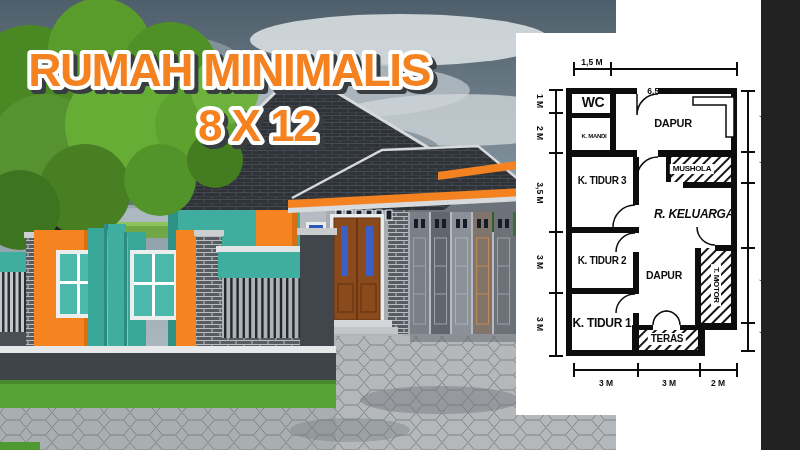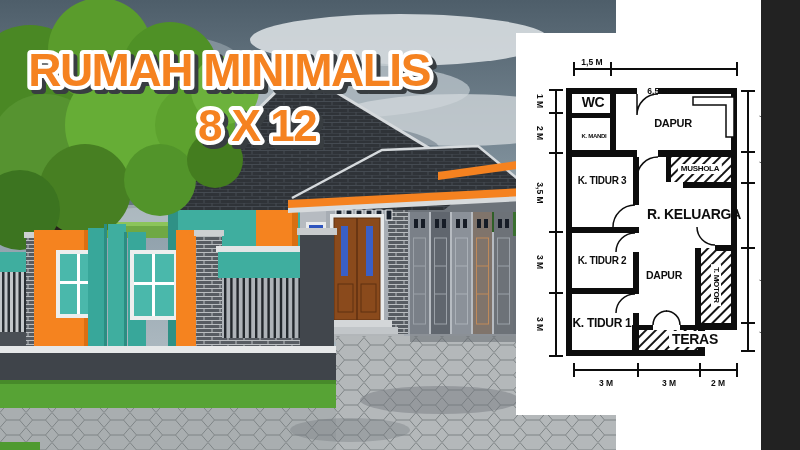--- a/index.html
+++ b/index.html
@@ -304,28 +304,28 @@
         <path d="M100,280 A19,19 0 0 1 119,261"></path>
         <path d="M181,194 A18,18 0 0 0 199,212"></path>
         <path d="M137,292 A14,14 0 0 1 151,278"></path>
         <path d="M164,292 A14,14 0 0 0 150,278"></path>
       </g>
     </svg>
 
     <div class="plan-label" style="left:77px;top:69px;font-size:14px;">WC</div>
     <div class="plan-label" style="left:78px;top:103px;font-size:6px;">K. MANDI</div>
     <div class="plan-label" style="left:157px;top:90px;font-size:11px;">DAPUR</div>
-    <div class="plan-label wbg" style="left:184px;top:136px;font-size:8px;text-align:right;">MUSHOLA</div>
+    <div class="plan-label wbg" style="left:176px;top:136px;font-size:8px;text-align:right;">MUSHOLA</div>
     <div class="plan-label" style="left:86px;top:148px;font-size:10px;">K. TIDUR 3</div>
-    <div class="plan-label" style="left:178px;top:181px;font-size:14px;">R. KELUARGA</div>
+    <div class="plan-label" style="left:178px;top:181px;font-size:12px;font-style:italic;">R. KELUARGA</div>
     <div class="plan-label" style="left:86px;top:228px;font-size:10px;">K. TIDUR 2</div>
     <div class="plan-label" style="left:148px;top:242px;font-size:10.5px;">DAPUR</div>
     <div class="plan-label wbg rot90" style="left:200px;top:252px;font-size:8px;">T. MOTOR</div>
     <div class="plan-label" style="left:86px;top:290px;font-size:12px;">K. TIDUR 1</div>
-    <div class="plan-label wbg" style="left:151px;top:306px;font-size:14px;margin-left:28px;">TERAS</div>
+    <div class="plan-label wbg" style="left:151px;top:306px;font-size:10px;">TERAS</div>
 
     <div class="dim" style="left:76px;top:29px;">1,5 M</div>
     <div class="dim" style="left:142px;top:29px;margin-top:29px;">6,5 M</div>
 
     <div class="dim v" style="left:24px;top:68px;">1 M</div>
     <div class="dim v" style="left:24px;top:100px;">2 M</div>
     <div class="dim v" style="left:24px;top:160px;">3,5 M</div>
     <div class="dim v" style="left:24px;top:229px;">3 M</div>
     <div class="dim v" style="left:24px;top:291px;">3 M</div>
 

